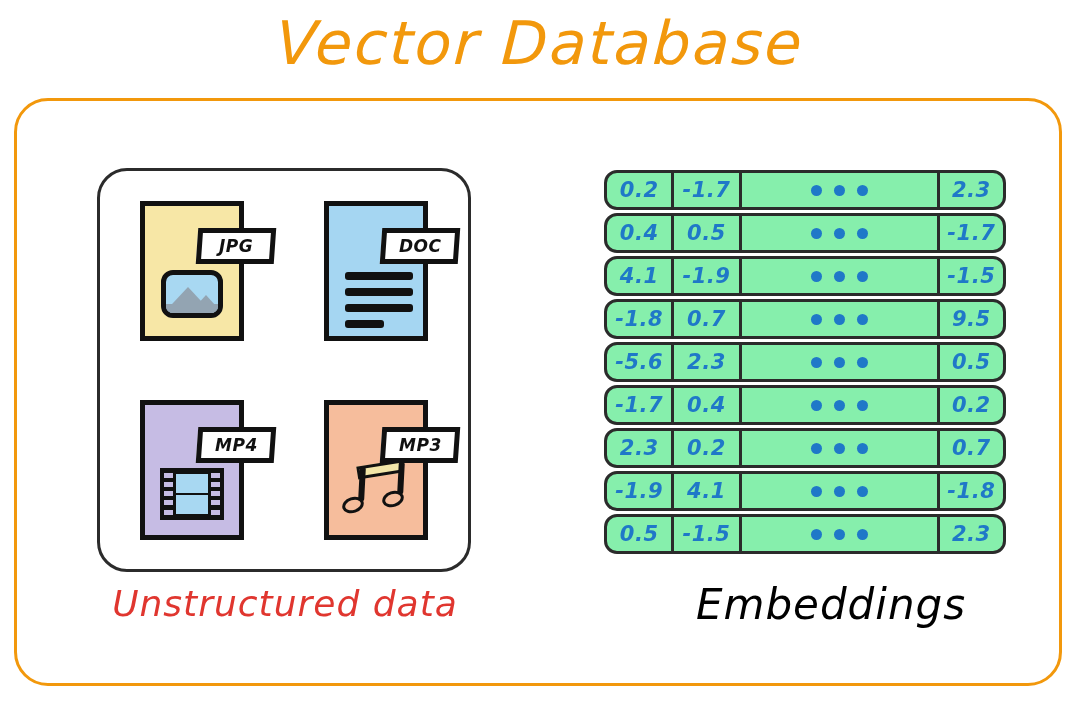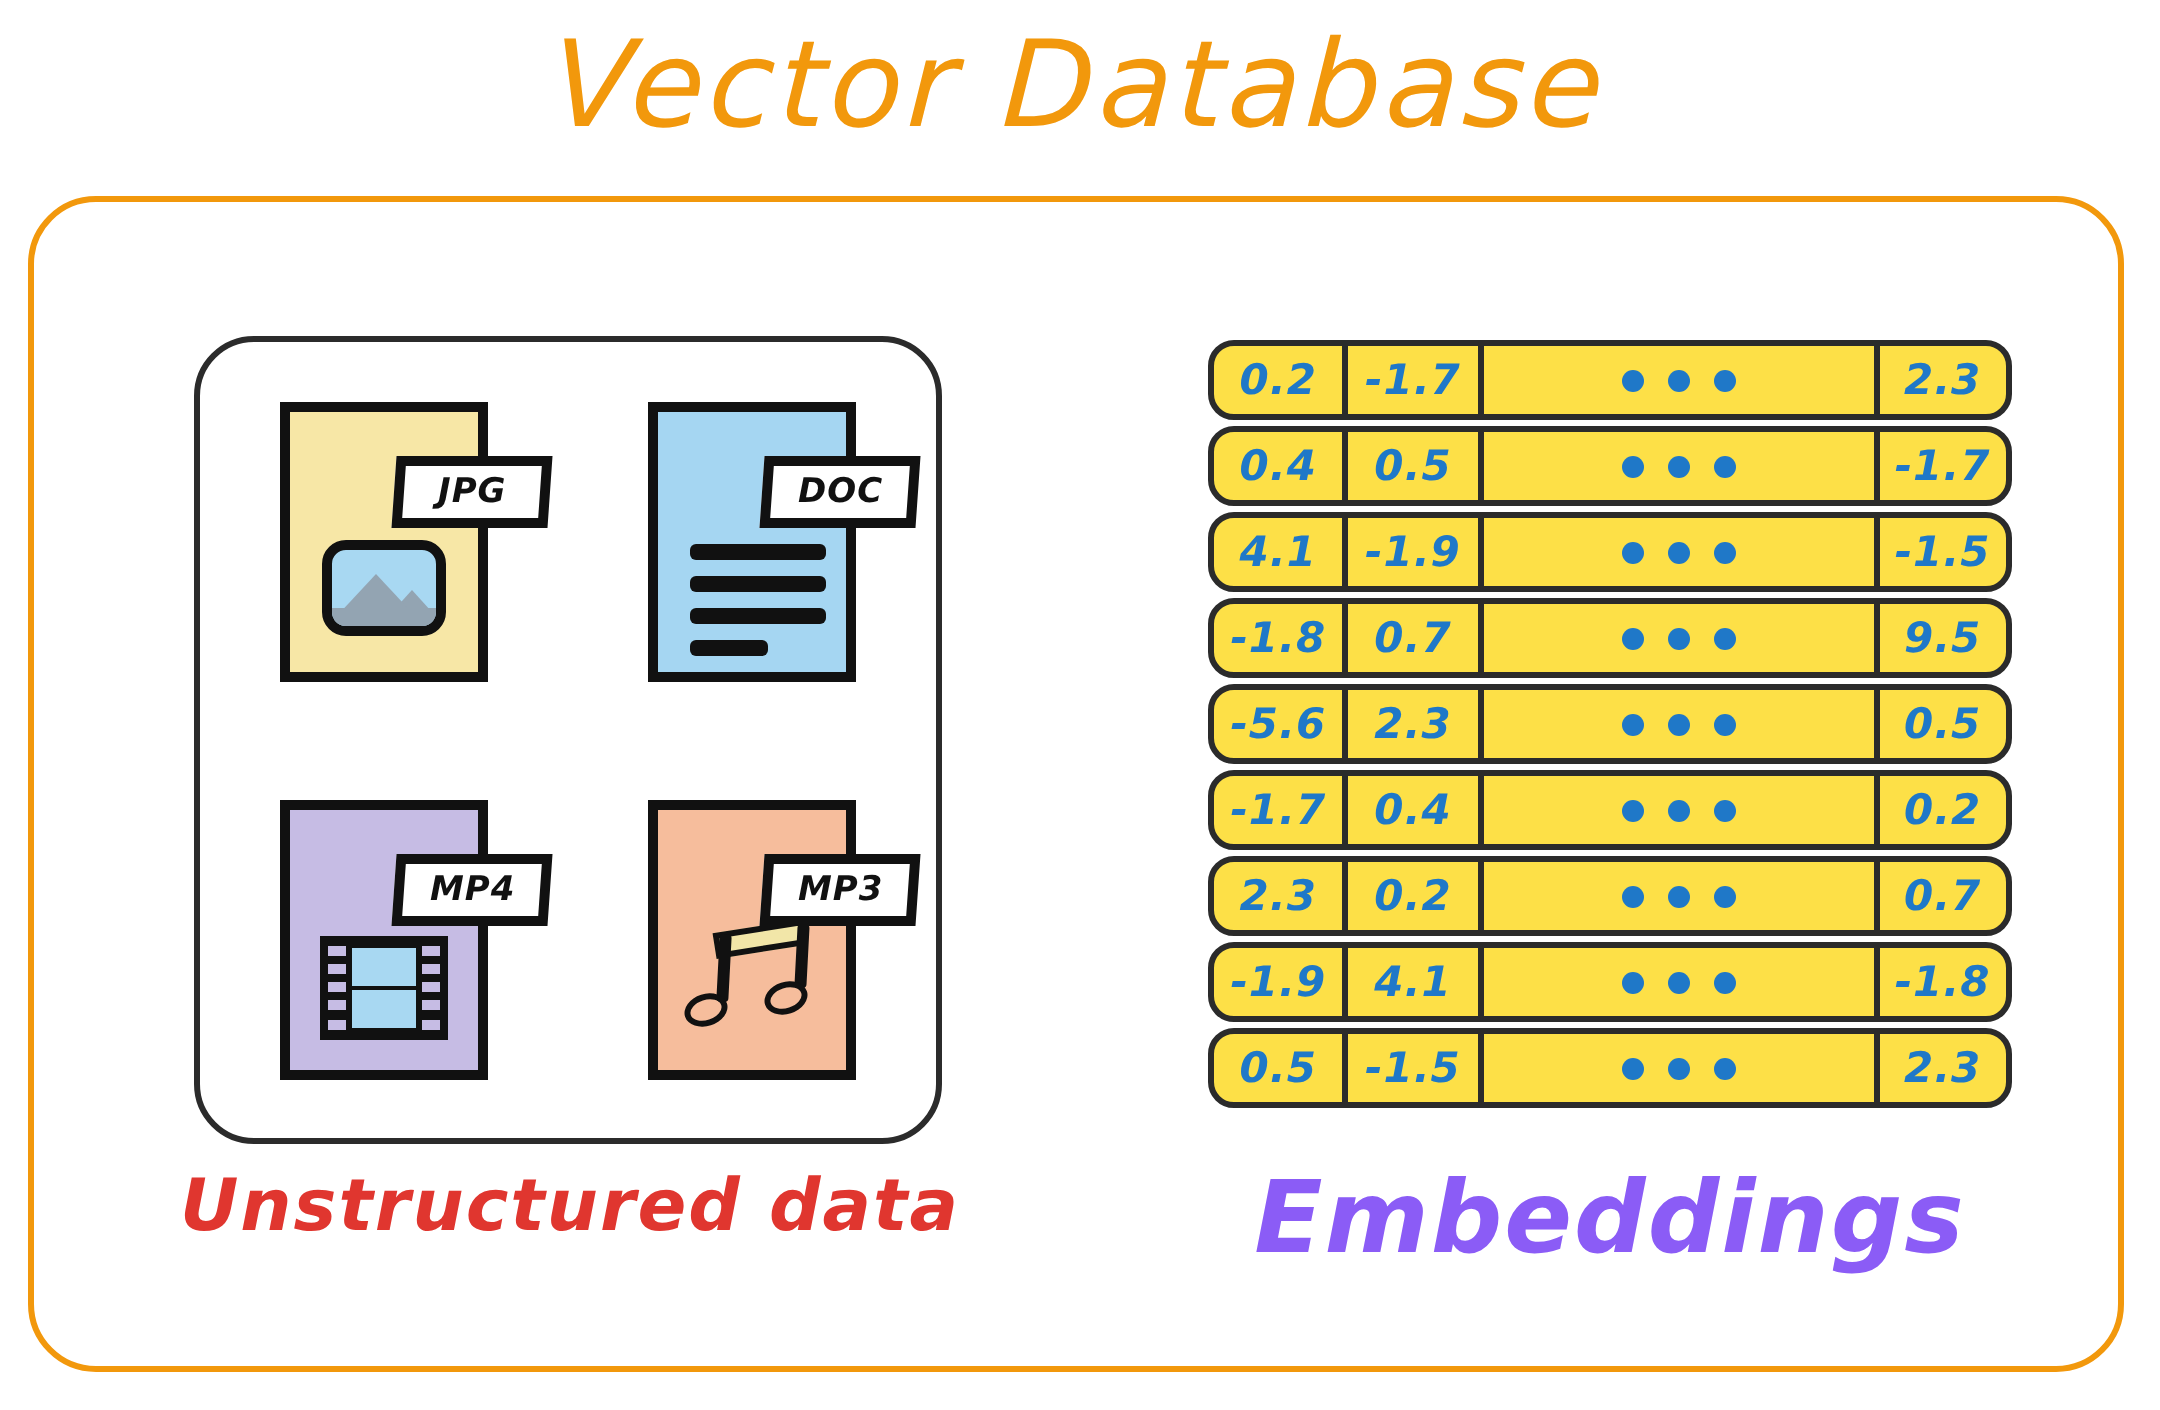--- a/index.html
+++ b/index.html
@@ -241,21 +241,21 @@
     width: 402px;
   }
   .trow {
     position: relative;
     display: flex;
     height: 40px;
     border: 3px solid #2b2b2b;
     border-radius: 13px;
     box-sizing: border-box;
     margin-bottom: 3px;
-    background: #fde047;
+    background: #86efac;
     overflow: hidden;
   }
   .tcell {
     display: flex;
     align-items: center;
     justify-content: center;
     font-family: "DejaVu Sans", sans-serif;
     font-size: 21px;
     font-weight: 700;
     color: #1F78C8;
@@ -275,36 +275,36 @@
     background: #1F78C8;
     text-decoration: none;
   }
 
   
   .cap {
     position: absolute;
     text-align: center;
     font-family: "DejaVu Sans", sans-serif;
     font-style: italic;
-    font-weight: 700;
+    font-weight: 400;
     letter-spacing: 1px;
   }
   .cap-left {
     left: 60px;
     top: 583px;
     width: 450px;
     font-size: 36px;
     color: #E0362F;
   }
   .cap-right {
-    left: 600px;
+    left: 626px;
     top: 580px;
     width: 410px;
-    font-size: 50px;
-    color: #8b5cf6;
+    font-size: 42px;
+    color: #000000;
   }
 </style>
 </head>
 <body>
 
 <div class="title">Vector Database</div>
 
 <div class="frame"></div>
 
 <div class="files-panel">

